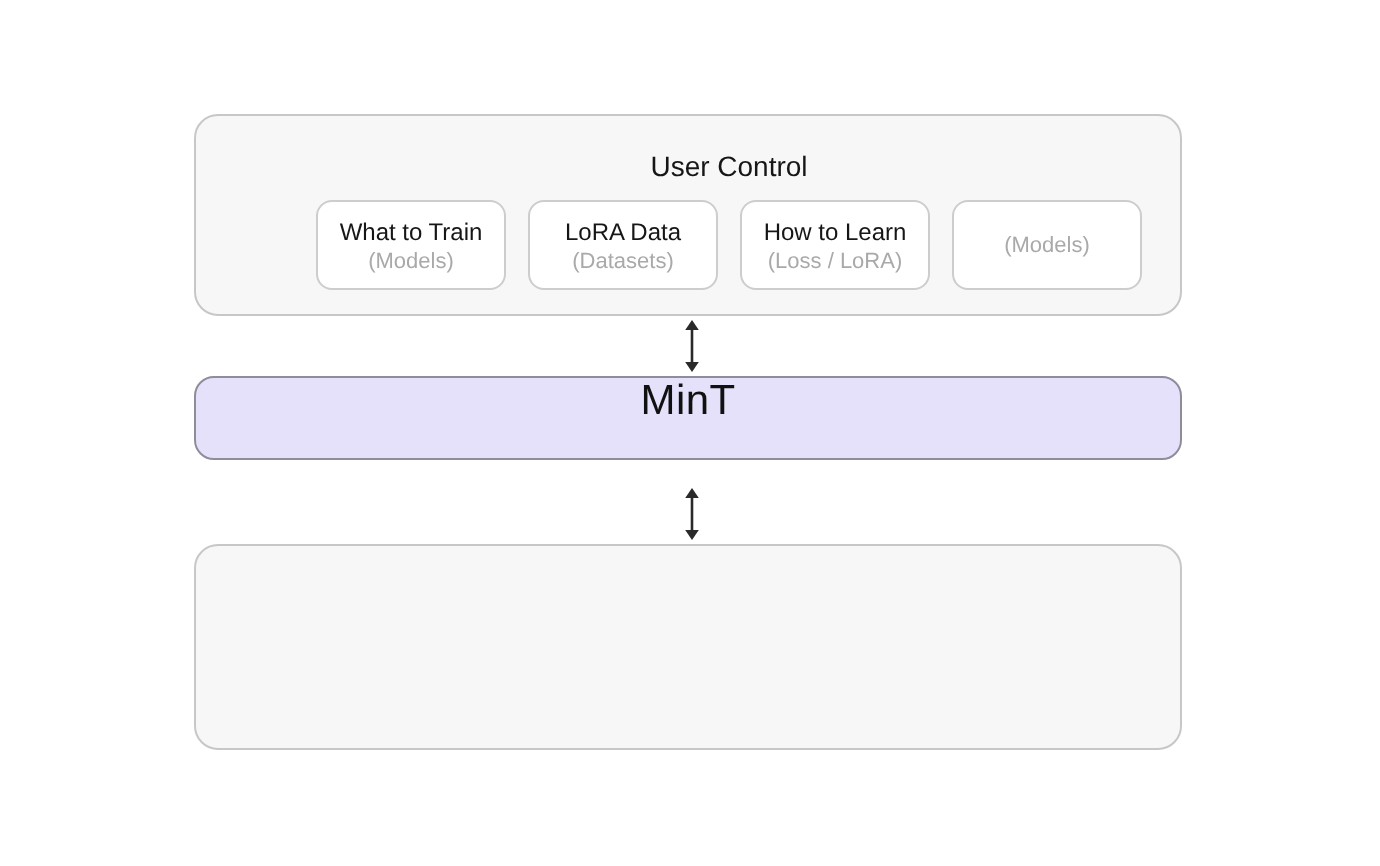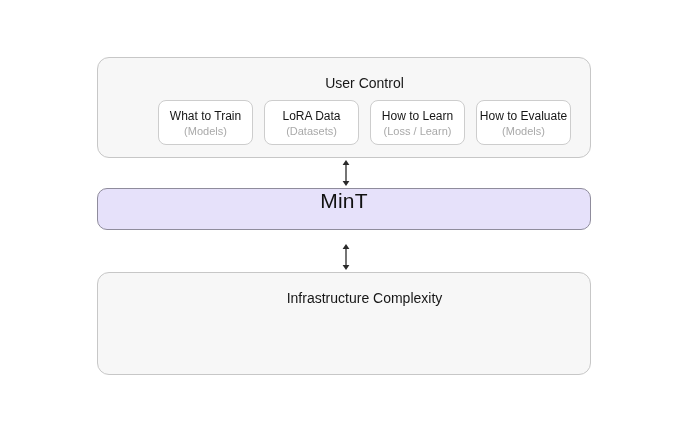--- a/index.html
+++ b/index.html
@@ -103,24 +103,23 @@
     <div class="sub-box">
       <div class="box-title">What to Train</div>
       <div class="box-subtitle">(Models)</div>
     </div>
     <div class="sub-box">
       <div class="box-title">LoRA Data</div>
       <div class="box-subtitle">(Datasets)</div>
     </div>
     <div class="sub-box">
       <div class="box-title">How to Learn</div>
-      <div class="box-subtitle">(Loss / Learn)</div>
+      <div class="box-subtitle">(Loss / LoRA)</div>
     </div>
     <div class="sub-box">
-      <div class="box-title">How to Evaluate</div>
       <div class="box-subtitle">(Models)</div>
     </div>
   </div>
 </div>
 
 <svg class="v-arrow" id="arrow-top" viewBox="0 0 12 26" xmlns="http://www.w3.org/2000/svg">
   <line x1="6" y1="4" x2="6" y2="22" stroke="#2a2a2a" stroke-width="1.3"></line>
   <polygon points="6,0 2.6,5 9.4,5" fill="#2a2a2a"></polygon>
   <polygon points="6,26 2.6,21 9.4,21" fill="#2a2a2a"></polygon>
 </svg>
@@ -129,14 +128,13 @@
   <div class="core-title">MinT</div>
 </div>
 
 <svg class="v-arrow" id="arrow-bottom" viewBox="0 0 12 26" xmlns="http://www.w3.org/2000/svg">
   <line x1="6" y1="4" x2="6" y2="22" stroke="#2a2a2a" stroke-width="1.3"></line>
   <polygon points="6,0 2.6,5 9.4,5" fill="#2a2a2a"></polygon>
   <polygon points="6,26 2.6,21 9.4,21" fill="#2a2a2a"></polygon>
 </svg>
 
 <div class="panel" id="infrastructure-panel">
-  <div class="panel-title">Infrastructure Complexity</div>
 </div>
 
 </body></html>

